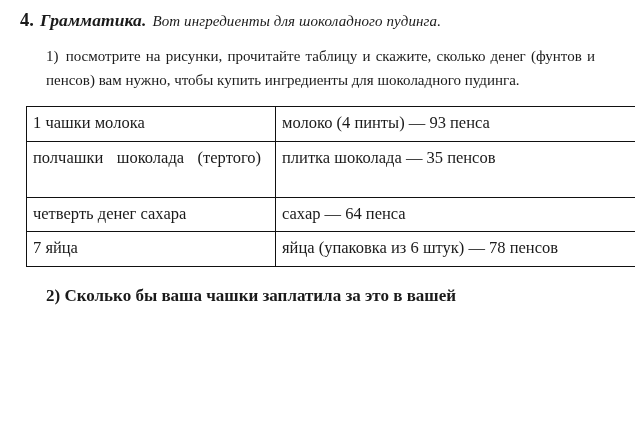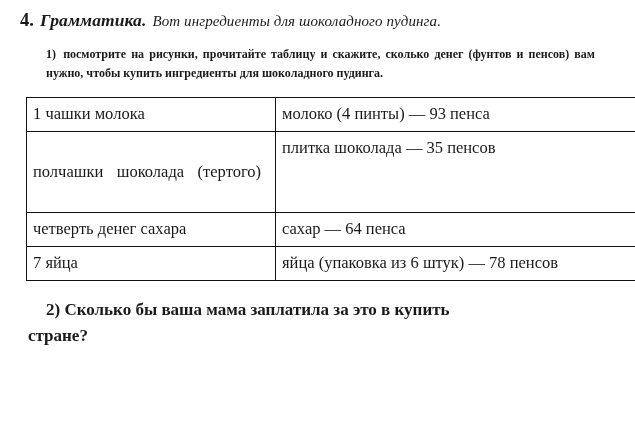--- a/index.html
+++ b/index.html
@@ -46,22 +46,22 @@
   }
   .heading .rest {
     font-weight: normal;
     font-style: italic;
     font-size: 15px;
   }
 
   
   .task1 {
     margin: 14px 26px 0 32px;
-    font-weight: bold;
-    font-size: 12px;
+    font-weight: normal;
+    font-size: 15px;
     line-height: 1.58;
     text-align: justify;
     text-justify: inter-word;
   }
   .task1 .lead {
     margin-right: 2px;
   }
 
   
   table.ingredients {
@@ -80,21 +80,20 @@
   td.col-left {
     width: 228px;
   }
   td.col-right {
     width: 376px;
   }
   .just-spread {
     display: block;
     text-align: justify;
     text-justify: inter-word;
-    margin-top: 24px;
   }
   .just-spread::after {
     content: "";
     display: inline-block;
     width: 100%;
   }
 
   
   .task2 {
     margin: 16px 26px 0 32px;
@@ -141,17 +140,16 @@
       </tr>
       <tr>
         <td class="col-left">7 яйца</td>
         <td class="col-right">яйца (упаковка из 6 штук) — 78 пенсов</td>
       </tr>
     </tbody>
   </table>
 
   <p class="task2">
     <span>2)</span>
-    <span>Сколько бы ваша мама заплатила за это в купить</span>
-    <span class="l2">стране?</span>
+    <span>Сколько бы ваша чашки заплатила за это в вашей</span>
   </p>
 
 </div>
 
 </body></html>

